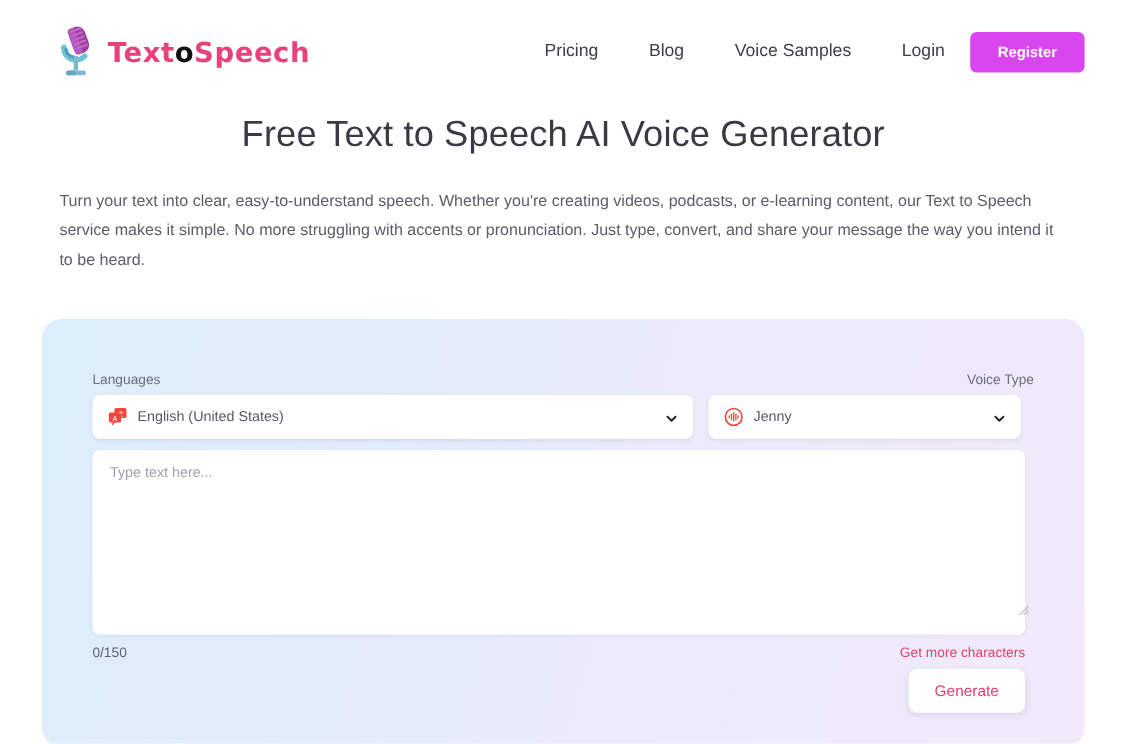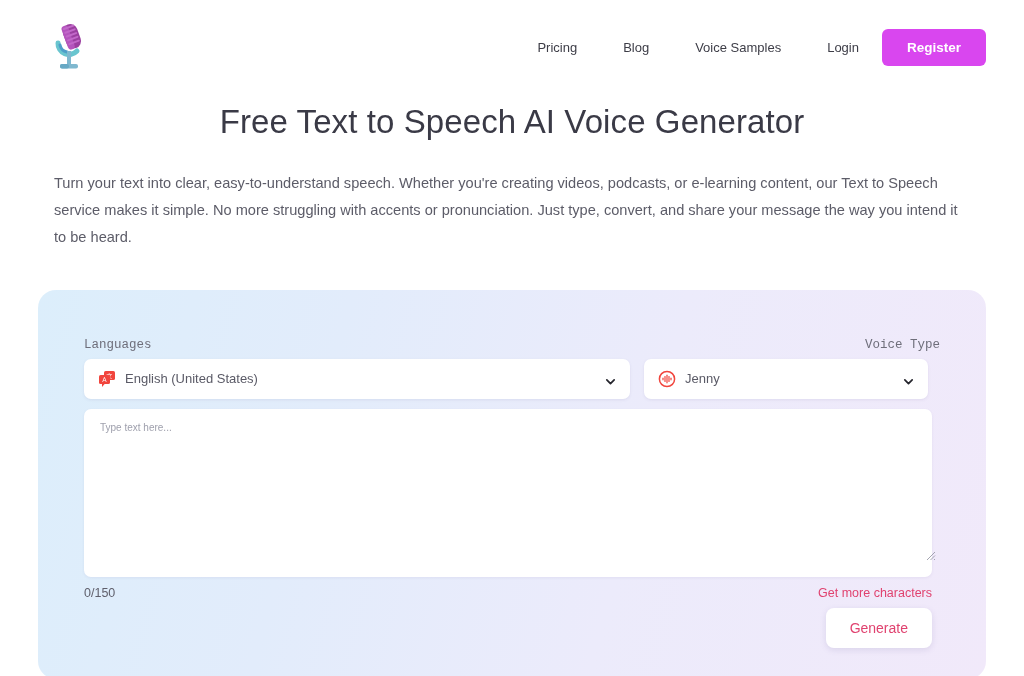--- a/index.html
+++ b/index.html
@@ -35,21 +35,21 @@
     font-family: "DejaVu Sans", sans-serif;
   }
   .brand-text .mid { color: #111111; }
 
   .main-nav {
     display: flex;
     align-items: center;
     gap: 0;
   }
   .nav-link {
-    font-size: 13px;
+    font-size: 16px;
     color: #3d3d47;
     text-decoration: none;
     padding: 0 23px;
     white-space: nowrap;
   }
   .nav-cta {
     background: #d946ef;
     color: #ffffff;
     font-size: 13.5px;
     font-weight: bold;
@@ -89,21 +89,20 @@
     border-radius: 18px;
     background: linear-gradient(105deg, #dceefb 0%, #e2ecfb 30%, #ecebfb 62%, #f1e9fa 100%);
     padding: 48px 46px 0 46px;
     position: relative;
   }
   .row-labels {
     display: flex;
     justify-content: space-between;
     align-items: flex-end;
     margin-bottom: 7px;
-    font-family: Liberation Mono, monospace;
   }
   .field-label {
     font-size: 12.5px;
     color: #6e6e7a;
   }
   .selects-row {
     display: flex;
     gap: 14px;
   }
   .select-box {
@@ -137,21 +136,21 @@
   }
 
   .text-area {
     margin-top: 10px;
     width: 848px;
     height: 168px;
     background: #ffffff;
     border: none;
     border-radius: 7px;
     padding: 13px 16px;
-    font-size: 10px;
+    font-size: 13px;
     color: #b91c1c;
     font-family: "Liberation Sans", sans-serif;
     resize: none;
     outline: none;
     box-shadow: 0 1px 3px rgba(90,80,140,0.08);
     position: relative;
     display: block;
   }
   .text-area::placeholder { color: #9fa0ad; }
   .resize-grip {
@@ -224,20 +223,21 @@
           <rect x="15.5" y="17" width="12" height="2" rx="1" fill="#c268c9"></rect>
           <rect x="15.5" y="21" width="12" height="2" rx="1" fill="#c268c9"></rect>
         </g>
         <path d="M6 22 a11 11 0 0 0 19 8" fill="none" stroke="#69c5cf" stroke-width="5" stroke-linecap="round"></path>
         <path d="M8 24 a9 9 0 0 0 7 7" fill="none" stroke="#4e9ec9" stroke-width="3" stroke-linecap="round"></path>
         <rect x="15" y="30" width="4" height="13" fill="#7fb8cf"></rect>
         <rect x="8" y="43" width="18" height="4.5" rx="2" fill="#7fb8cf"></rect>
         <rect x="8" y="43" width="9" height="4.5" rx="2" fill="#67a8c4"></rect>
       </svg>
     </span>
+    <span class="brand-text"><span>Text</span><span class="mid">o</span><span>Speech</span></span>
   </a>
 
   <nav class="main-nav">
     <a class="nav-link" href="#">Pricing</a>
     <a class="nav-link" href="#">Blog</a>
     <a class="nav-link" href="#">Voice Samples</a>
     <a class="nav-link" href="#">Login</a>
     <button class="nav-cta">Register</button>
   </nav>
 

